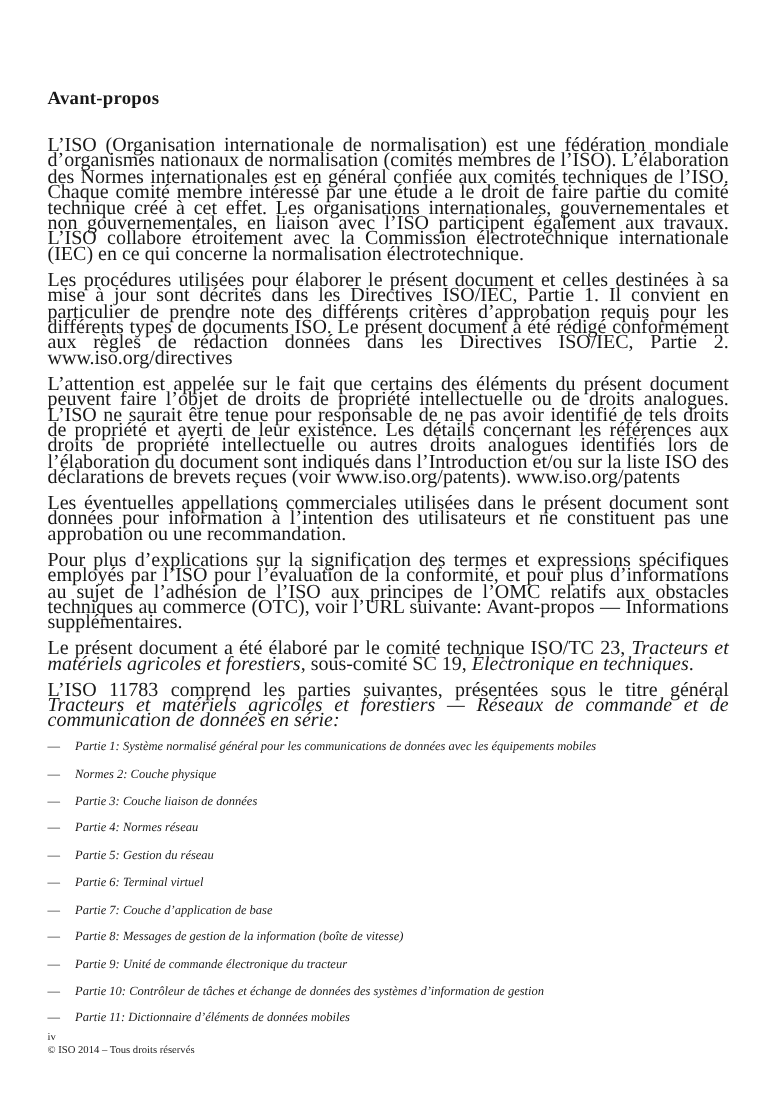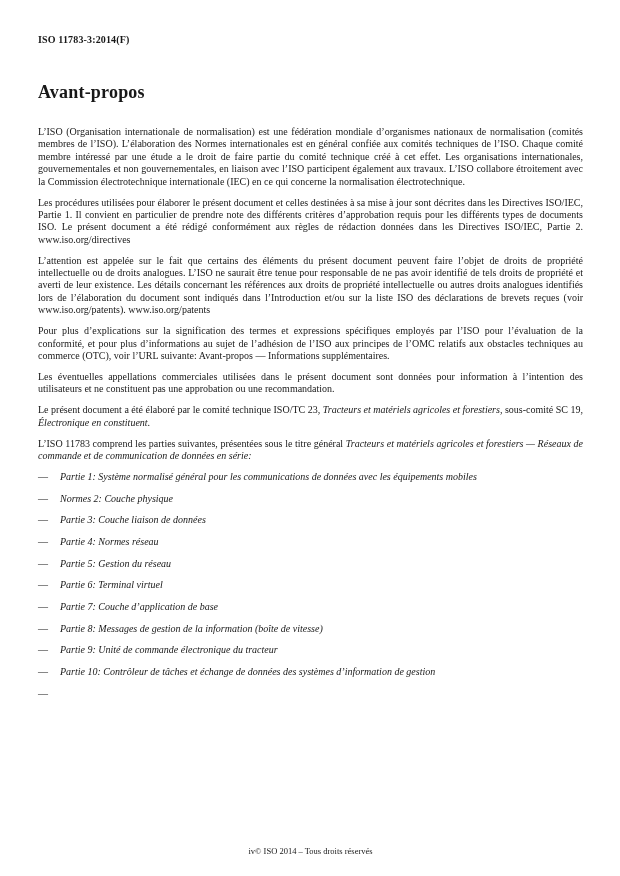--- a/index.html
+++ b/index.html
@@ -13,28 +13,28 @@
     color: #181818;
     font-family: "Liberation Serif", "DejaVu Serif", serif;
     padding: 34px 37px 0 38px;
   }
   .doc-header {
     font-size: 10px;
     font-weight: bold;
     letter-spacing: 0.15px;
   }
   .title {
-    font-size: 18px;
+    font-size: 15px;
     font-weight: bold;
     letter-spacing: 0.2px;
     margin-top: 37px;
     margin-bottom: 23px;
   }
   .para {
-    font-size: 10px;
+    font-size: 16px;
     line-height: 12.4px;
     text-align: justify;
     margin-bottom: 8.5px;
   }
   .para i { font-style: italic; }
   .link {
     color: inherit;
     text-decoration: none;
     cursor: pointer;
   }
@@ -47,49 +47,47 @@
   }
   .part-item .dash {
     flex: 0 0 22px;
     width: 22px;
   }
   .part-item .part-text { font-style: italic; }
   .doc-footer {
     position: absolute;
     left: 38px;
     right: 37px;
-    bottom: 20px;
+    bottom: 32px;
     display: flex;
-    justify-content: center;
+    justify-content: space-between;
     align-items: baseline;
     font-size: 8.5px;
+    flex-direction: column;
   }
 </style>
 </head>
 <body>
 
 <div class="page">
 
-  <header class="doc-header">
-    <span>ISO 11783-3:2014(F)</span>
-  </header>
 
   <h1 class="title">Avant-propos</h1>
 
   <p class="para">L’ISO (Organisation internationale de normalisation) est une fédération mondiale d’organismes nationaux de normalisation (comités membres de l’ISO). L’élaboration des Normes internationales est en général confiée aux comités techniques de l’ISO. Chaque comité membre intéressé par une étude a le droit de faire partie du comité technique créé à cet effet. Les organisations internationales, gouvernementales et non gouvernementales, en liaison avec l’ISO participent également aux travaux. L’ISO collabore étroitement avec la Commission électrotechnique internationale (IEC) en ce qui concerne la normalisation électrotechnique.</p>
 
   <p class="para"><span>Les procédures utilisées pour élaborer le présent document et celles destinées à sa mise à jour sont décrites dans les Directives ISO/IEC, Partie 1. Il convient en particulier de prendre note des différents critères d’approbation requis pour les différents types de documents ISO. Le présent document a été rédigé conformément aux règles de rédaction données dans les Directives ISO/IEC, Partie 2. </span><span class="link">www.iso.org/directives</span></p>
 
   <p class="para"><span>L’attention est appelée sur le fait que certains des éléments du présent document peuvent faire l’objet de droits de propriété intellectuelle ou de droits analogues. L’ISO ne saurait être tenue pour responsable de ne pas avoir identifié de tels droits de propriété et averti de leur existence. Les détails concernant les références aux droits de propriété intellectuelle ou autres droits analogues identifiés lors de l’élaboration du document sont indiqués dans l’Introduction et/ou sur la liste ISO des déclarations de brevets reçues (voir www.iso.org/patents). </span><span class="link">www.iso.org/patents</span></p>
 
+  <p class="para">Les éventuelles appellations commerciales utilisées dans le présent document sont données pour information à l’intention des utilisateurs et ne constituent pas une approbation ou une recommandation.</p>
+
   <p class="para">Pour plus d’explications sur la signification des termes et expressions spécifiques employés par l’ISO pour l’évaluation de la conformité, et pour plus d’informations au sujet de l’adhésion de l’ISO aux principes de l’OMC relatifs aux obstacles techniques au commerce (OTC), voir l’URL suivante: Avant-propos — Informations supplémentaires.</p>
 
-  <p class="para">Les éventuelles appellations commerciales utilisées dans le présent document sont données pour information à l’intention des utilisateurs et ne constituent pas une approbation ou une recommandation.</p>
-
-  <p class="para"><span>Le présent document a été élaboré par le comité technique ISO/TC 23, </span><i>Tracteurs et matériels agricoles et forestiers</i><span>, sous-comité SC 19, </span><i>Électronique en constituent</i><span>.</span></p>
+  <p class="para"><span>Le présent document a été élaboré par le comité technique ISO/TC 23, </span><i>Tracteurs et matériels agricoles et forestiers</i><span>, sous-comité SC 19, </span><i>Électronique en techniques</i><span>.</span></p>
 
 
   <p class="para"><span>L’ISO 11783 comprend les parties suivantes, présentées sous le titre général </span><i>Tracteurs et matériels agricoles et forestiers — Réseaux de commande et de communication de données en série:</i></p>
 
   <div class="parts">
     <div class="part-item">
         <span class="dash">—</span>
         <span class="part-text">Partie 1: Système normalisé général pour les communications de données avec les équipements mobiles</span>
       </div>
     <div class="part-item">
@@ -123,20 +121,21 @@
     <div class="part-item">
         <span class="dash">—</span>
         <span class="part-text">Partie 9: Unité de commande électronique du tracteur</span>
       </div>
     <div class="part-item">
         <span class="dash">—</span>
         <span class="part-text">Partie 10: Contrôleur de tâches et échange de données des systèmes d’information de gestion</span>
       </div>
     <div class="part-item">
         <span class="dash">—</span>
+        <span class="part-text">Partie 11: Dictionnaire d’éléments de données mobiles</span>
       </div>
   </div>
 
   <footer class="doc-footer">
     <span>iv</span>
     <span>© ISO 2014 – Tous droits réservés</span>
   </footer>
 
 </div>
 

